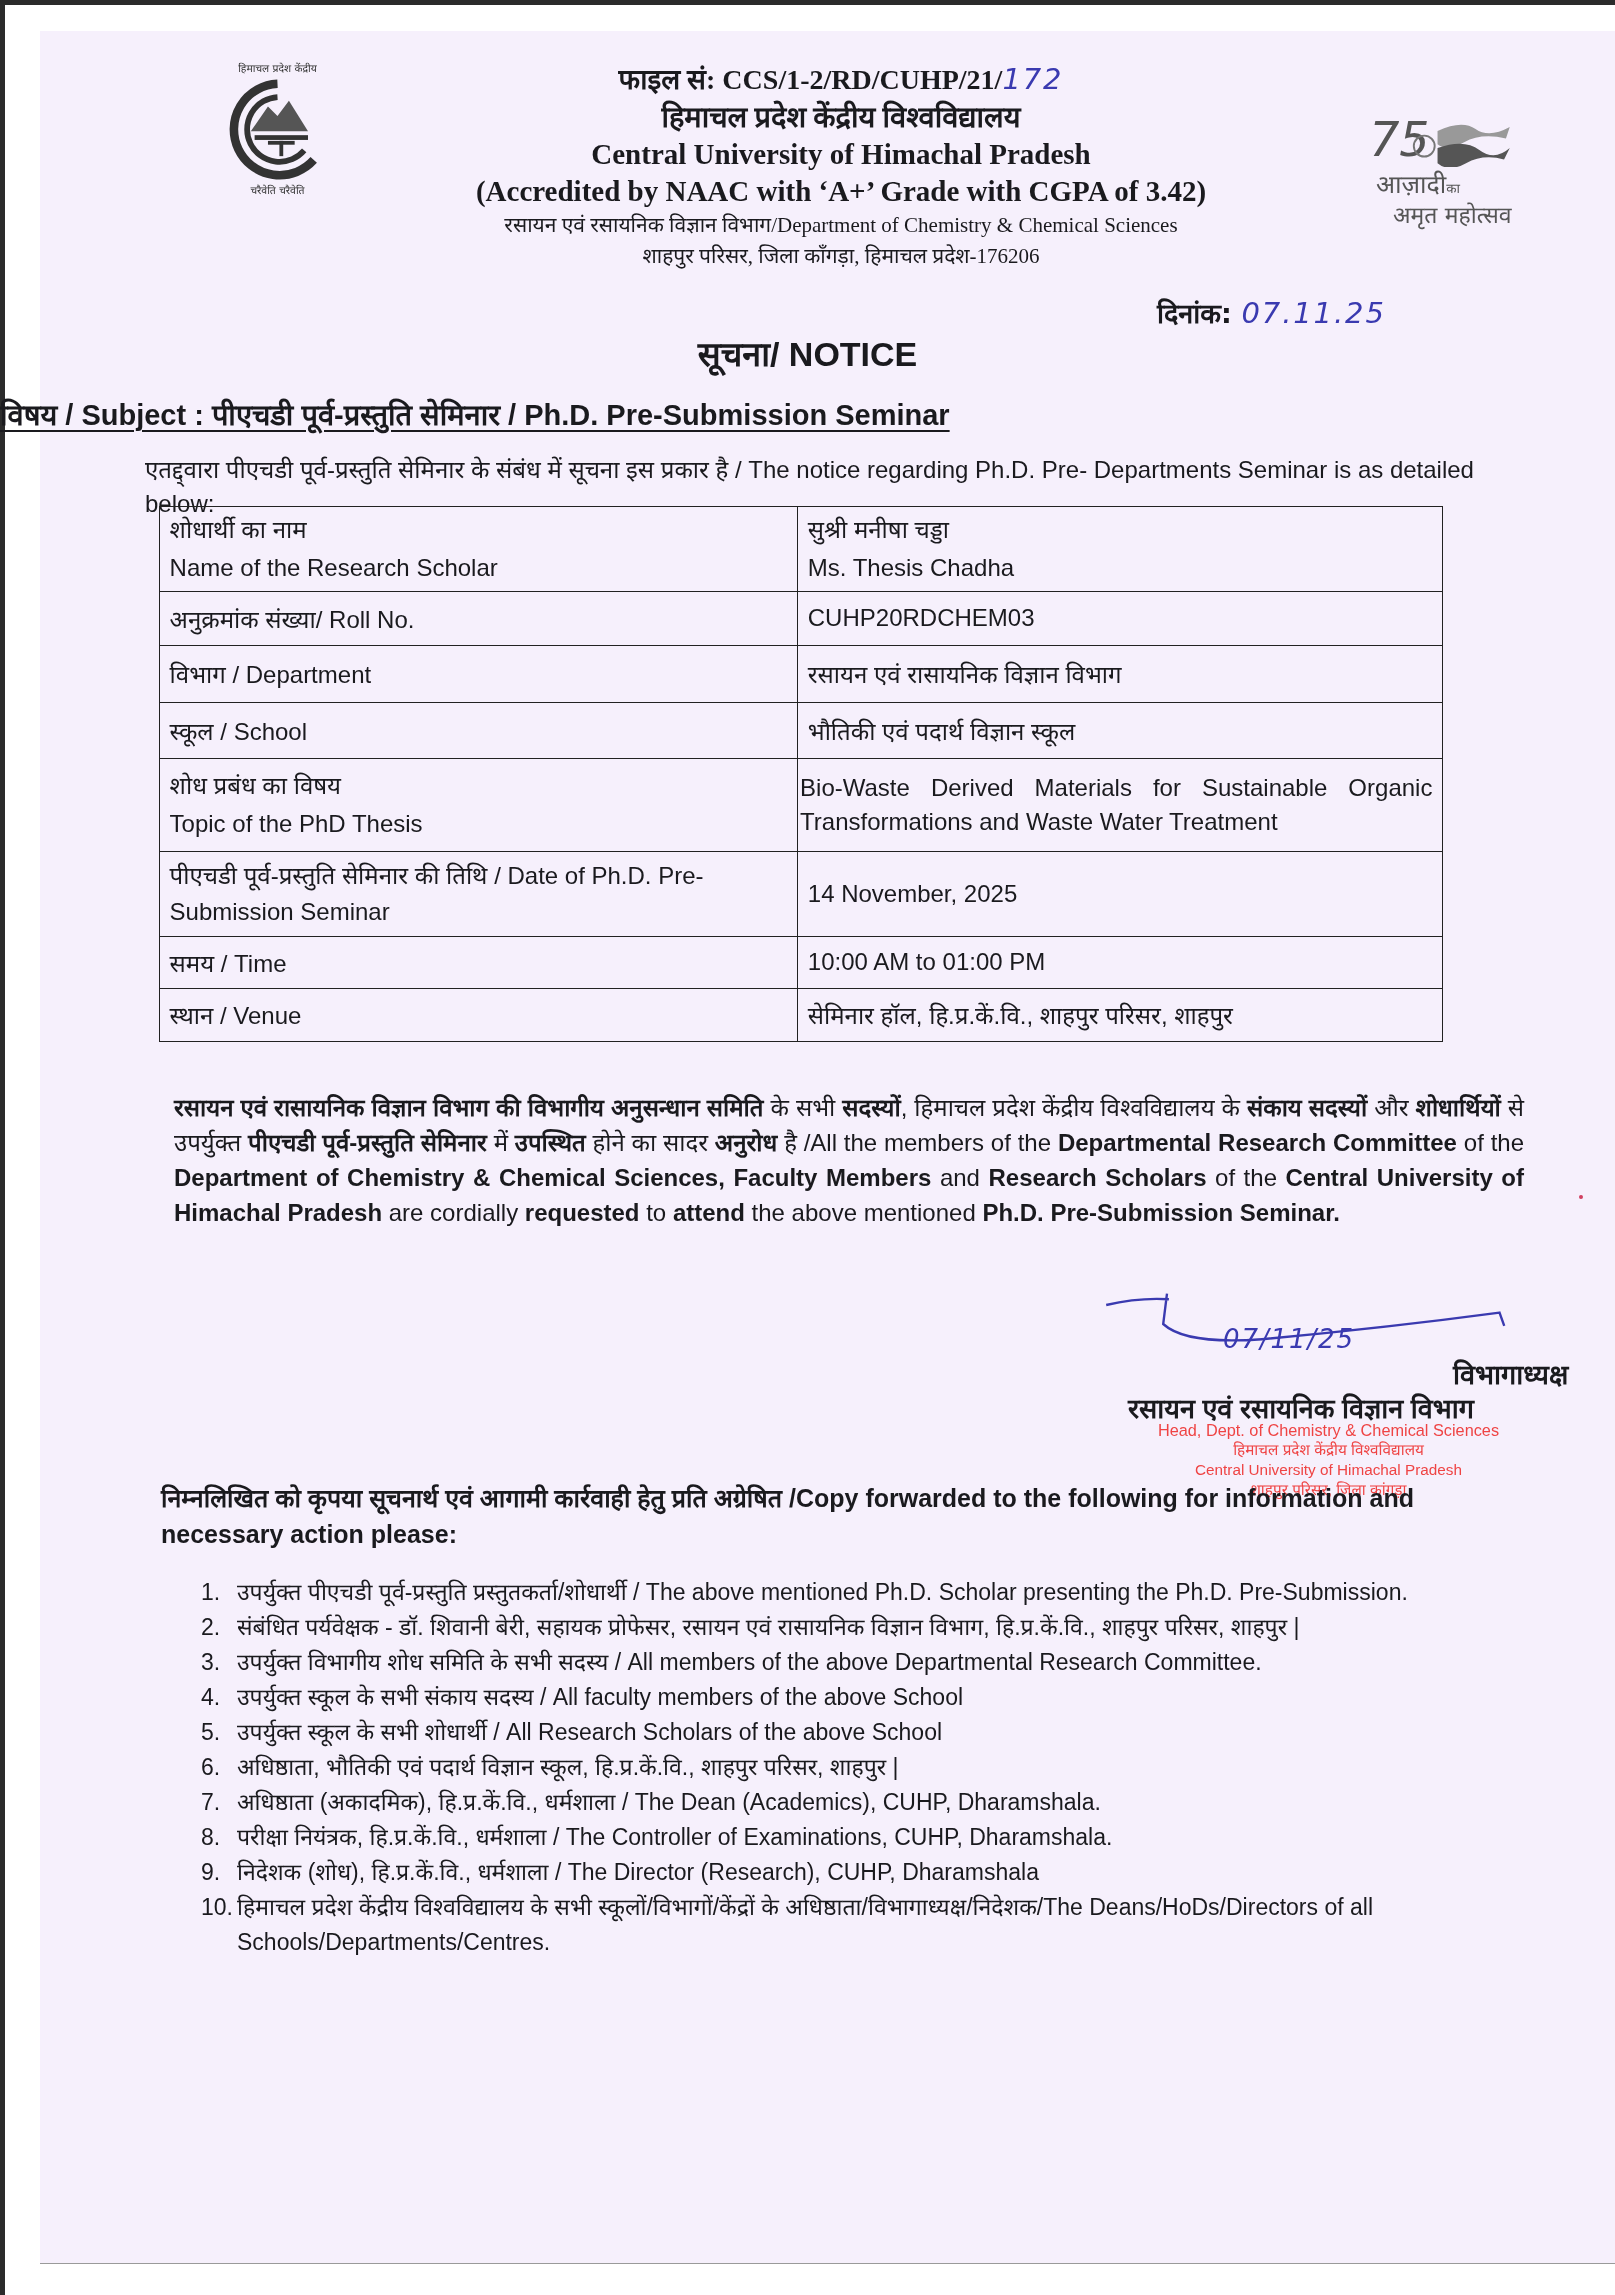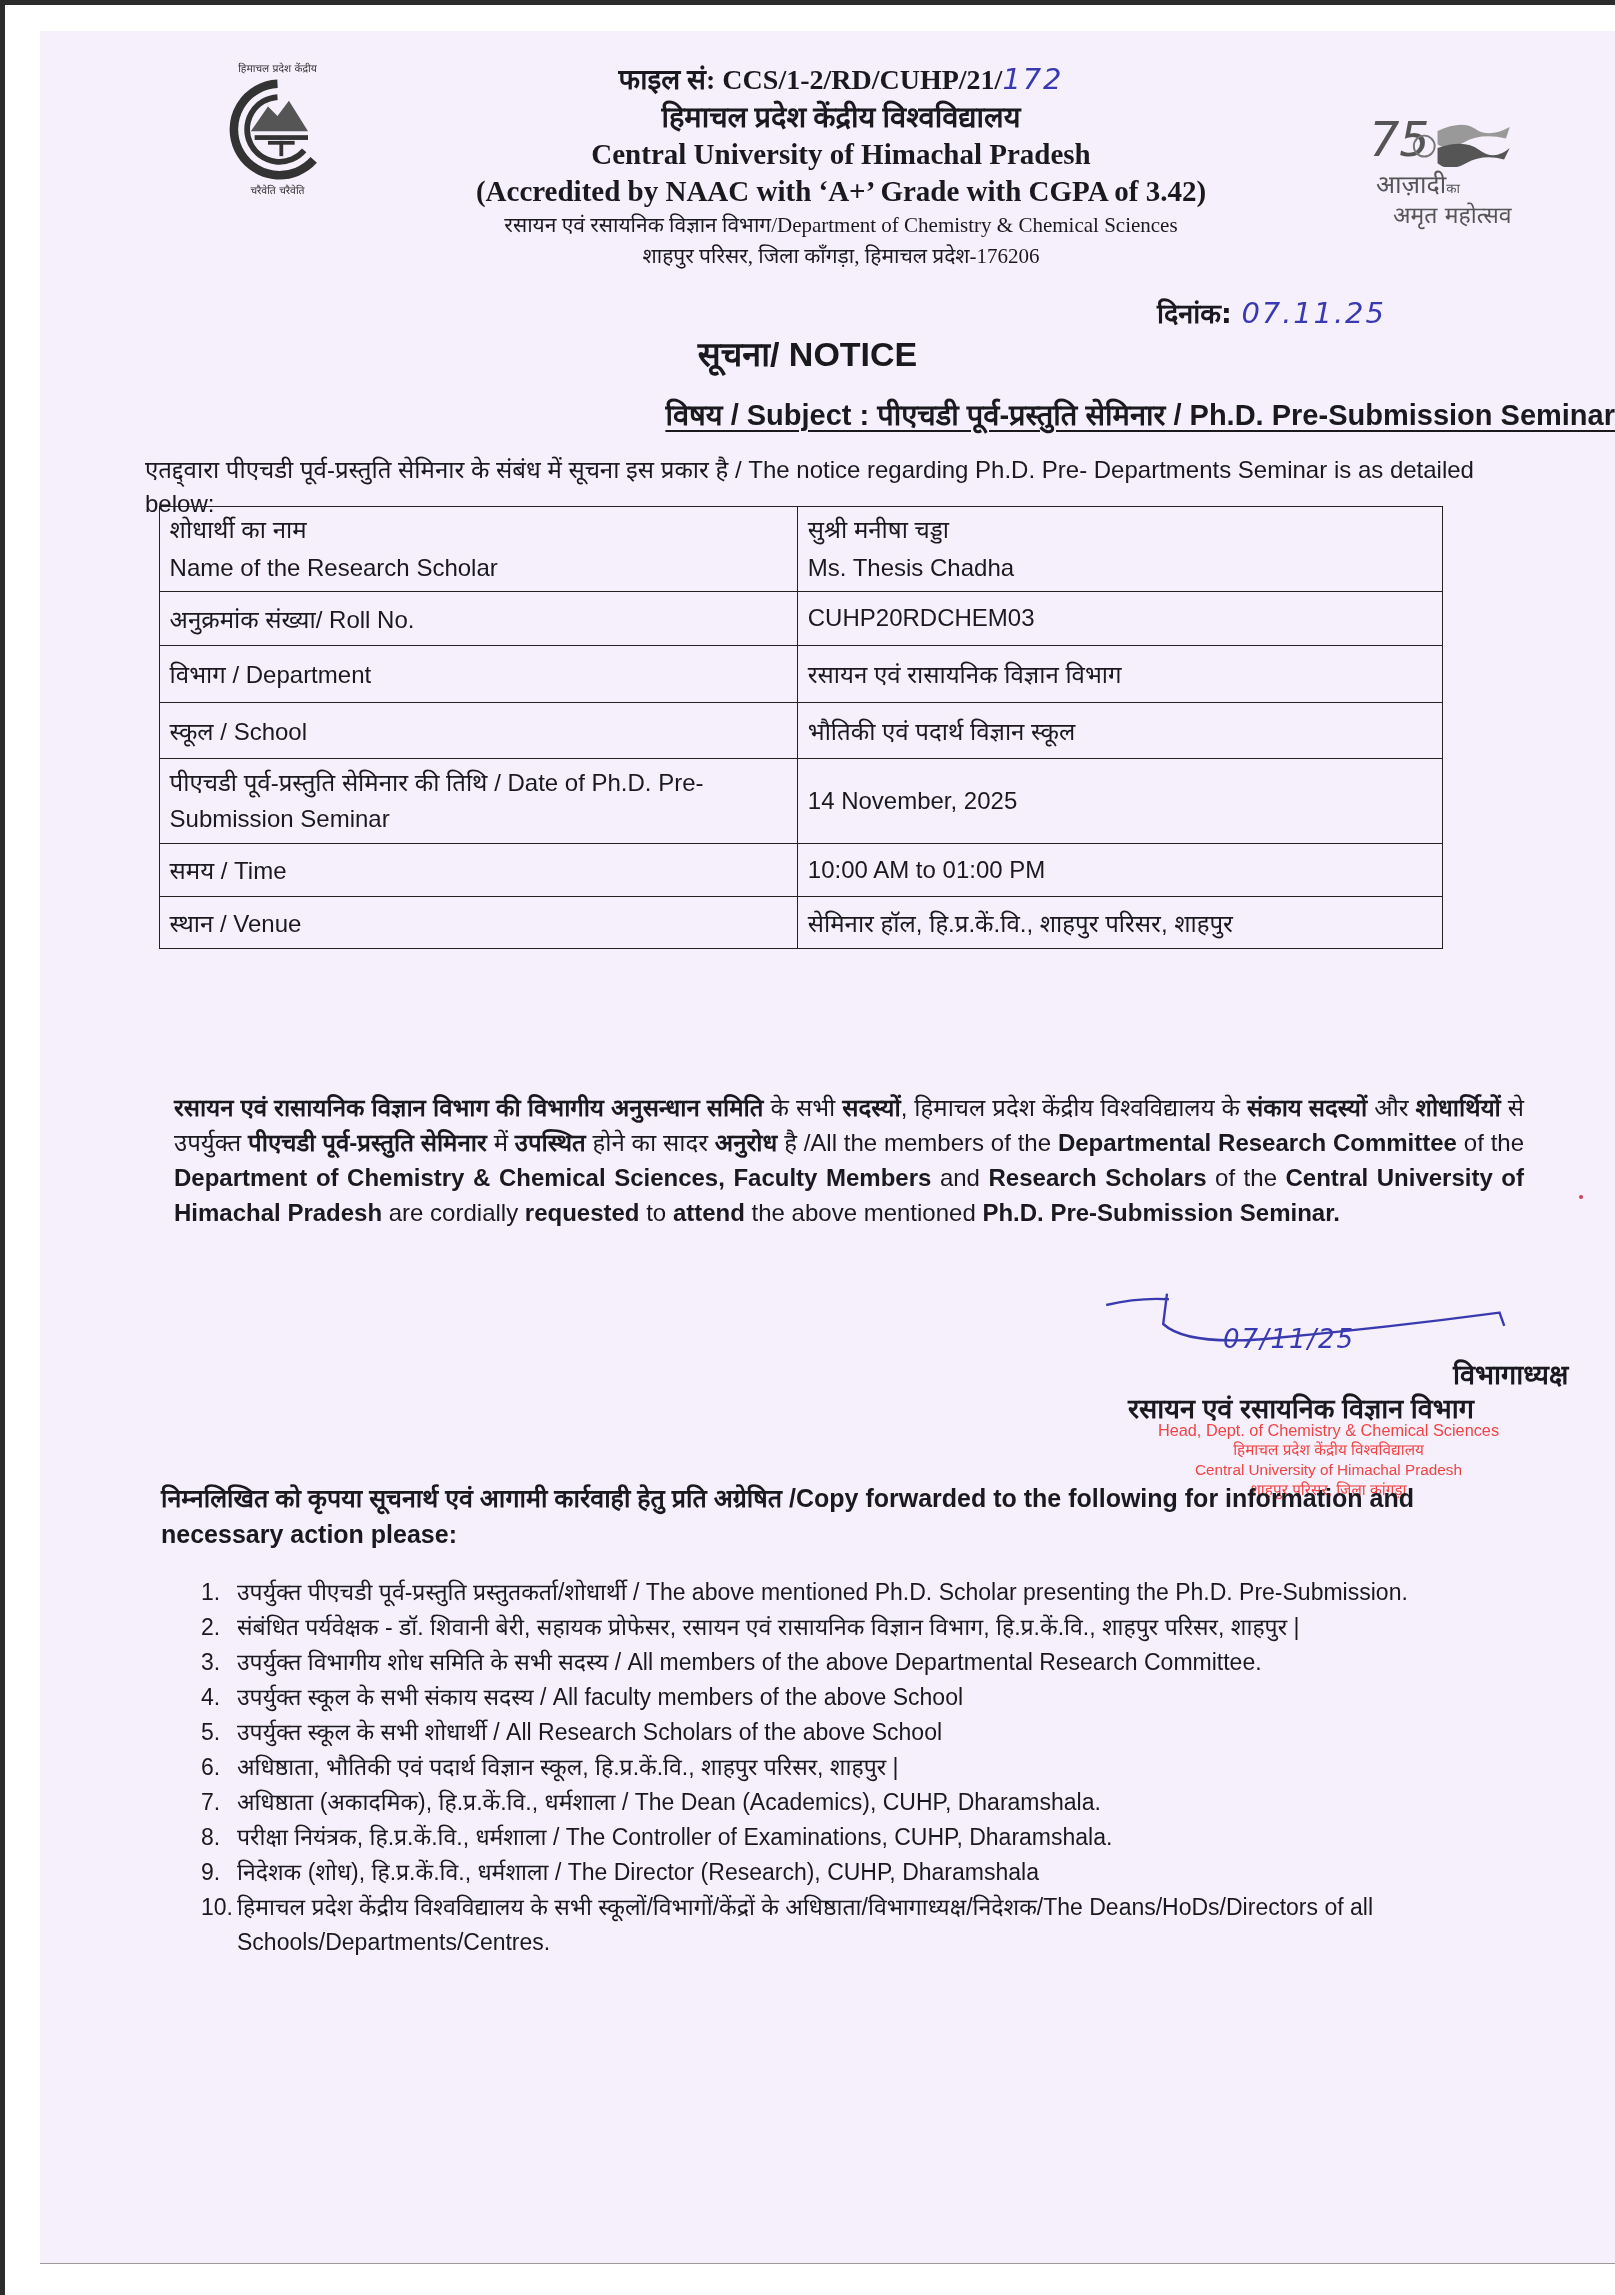--- a/index.html
+++ b/index.html
@@ -29,21 +29,21 @@
   .dept-line { font-size: 21px; line-height: 31px; }
   .addr-line { font-size: 21px; line-height: 31px; }
 
   .logo-left { position: absolute; left: 201px; top: 57px; width: 153px; height: 143px; }
   .logo-right { position: absolute; left: 1357px; top: 110px; width: 163px; height: 115px; }
 
   .date-line { position: absolute; left: 1157px; top: 294px; font-size: 27px; font-weight: bold; }
   .date-line .hand { font-weight: normal; font-size: 29px; margin-left: 9.6px; }
 
   .notice-title { position: absolute; left: 0; top: 330px; width: 1615px; text-align: center; font-size: 34px; font-weight: bold; }
-  .subject { position: absolute; left: 0; top: 394px; width: 1615px; text-align: right; font-size: 29px; font-weight: bold; }
+  .subject { position: absolute; left: 0; top: 394px; width: 1615px; text-align: left; font-size: 29px; font-weight: bold; }
   .subject span { text-decoration: underline; text-decoration-thickness: 1.9px; text-underline-offset: 4.8px; }
 
   .intro { position: absolute; left: 145px; top: 453px; width: 1376px; font-size: 24px; line-height: 34px; }
 
   
   .info-table {
     position: absolute; left: 159px; top: 506px; width: 1284px;
     border-collapse: collapse; font-size: 24px; font-weight: normal;
     font-family: "Liberation Sans", "DejaVu Sans", sans-serif;
   }
@@ -144,20 +144,27 @@
     <td>CUHP20RDCHEM03</td>
   </tr>
   <tr class="r-dept">
     <td class="label">विभाग / Department</td>
     <td>रसायन एवं रासायनिक विज्ञान विभाग</td>
   </tr>
   <tr class="r-school">
     <td class="label">स्कूल / School</td>
     <td>भौतिकी एवं पदार्थ विज्ञान स्कूल</td>
   </tr>
+  <tr class="r-topic">
+    <td class="label stack">
+      <div>शोध प्रबंध का विषय</div>
+      <div>Topic of the PhD Thesis</div>
+    </td>
+    <td class="justify">Bio-Waste Derived Materials for Sustainable Organic Transformations and Waste Water Treatment</td>
+  </tr>
   <tr class="r-date">
     <td class="label" style="line-height:36px;">पीएचडी पूर्व-प्रस्तुति सेमिनार की तिथि / Date of Ph.D. Pre-Submission Seminar</td>
     <td>14 November, 2025</td>
   </tr>
   <tr class="r-time">
     <td class="label">समय / Time</td>
     <td>10:00 AM to 01:00 PM</td>
   </tr>
   <tr class="r-venue">
     <td class="label">स्थान / Venue</td>

